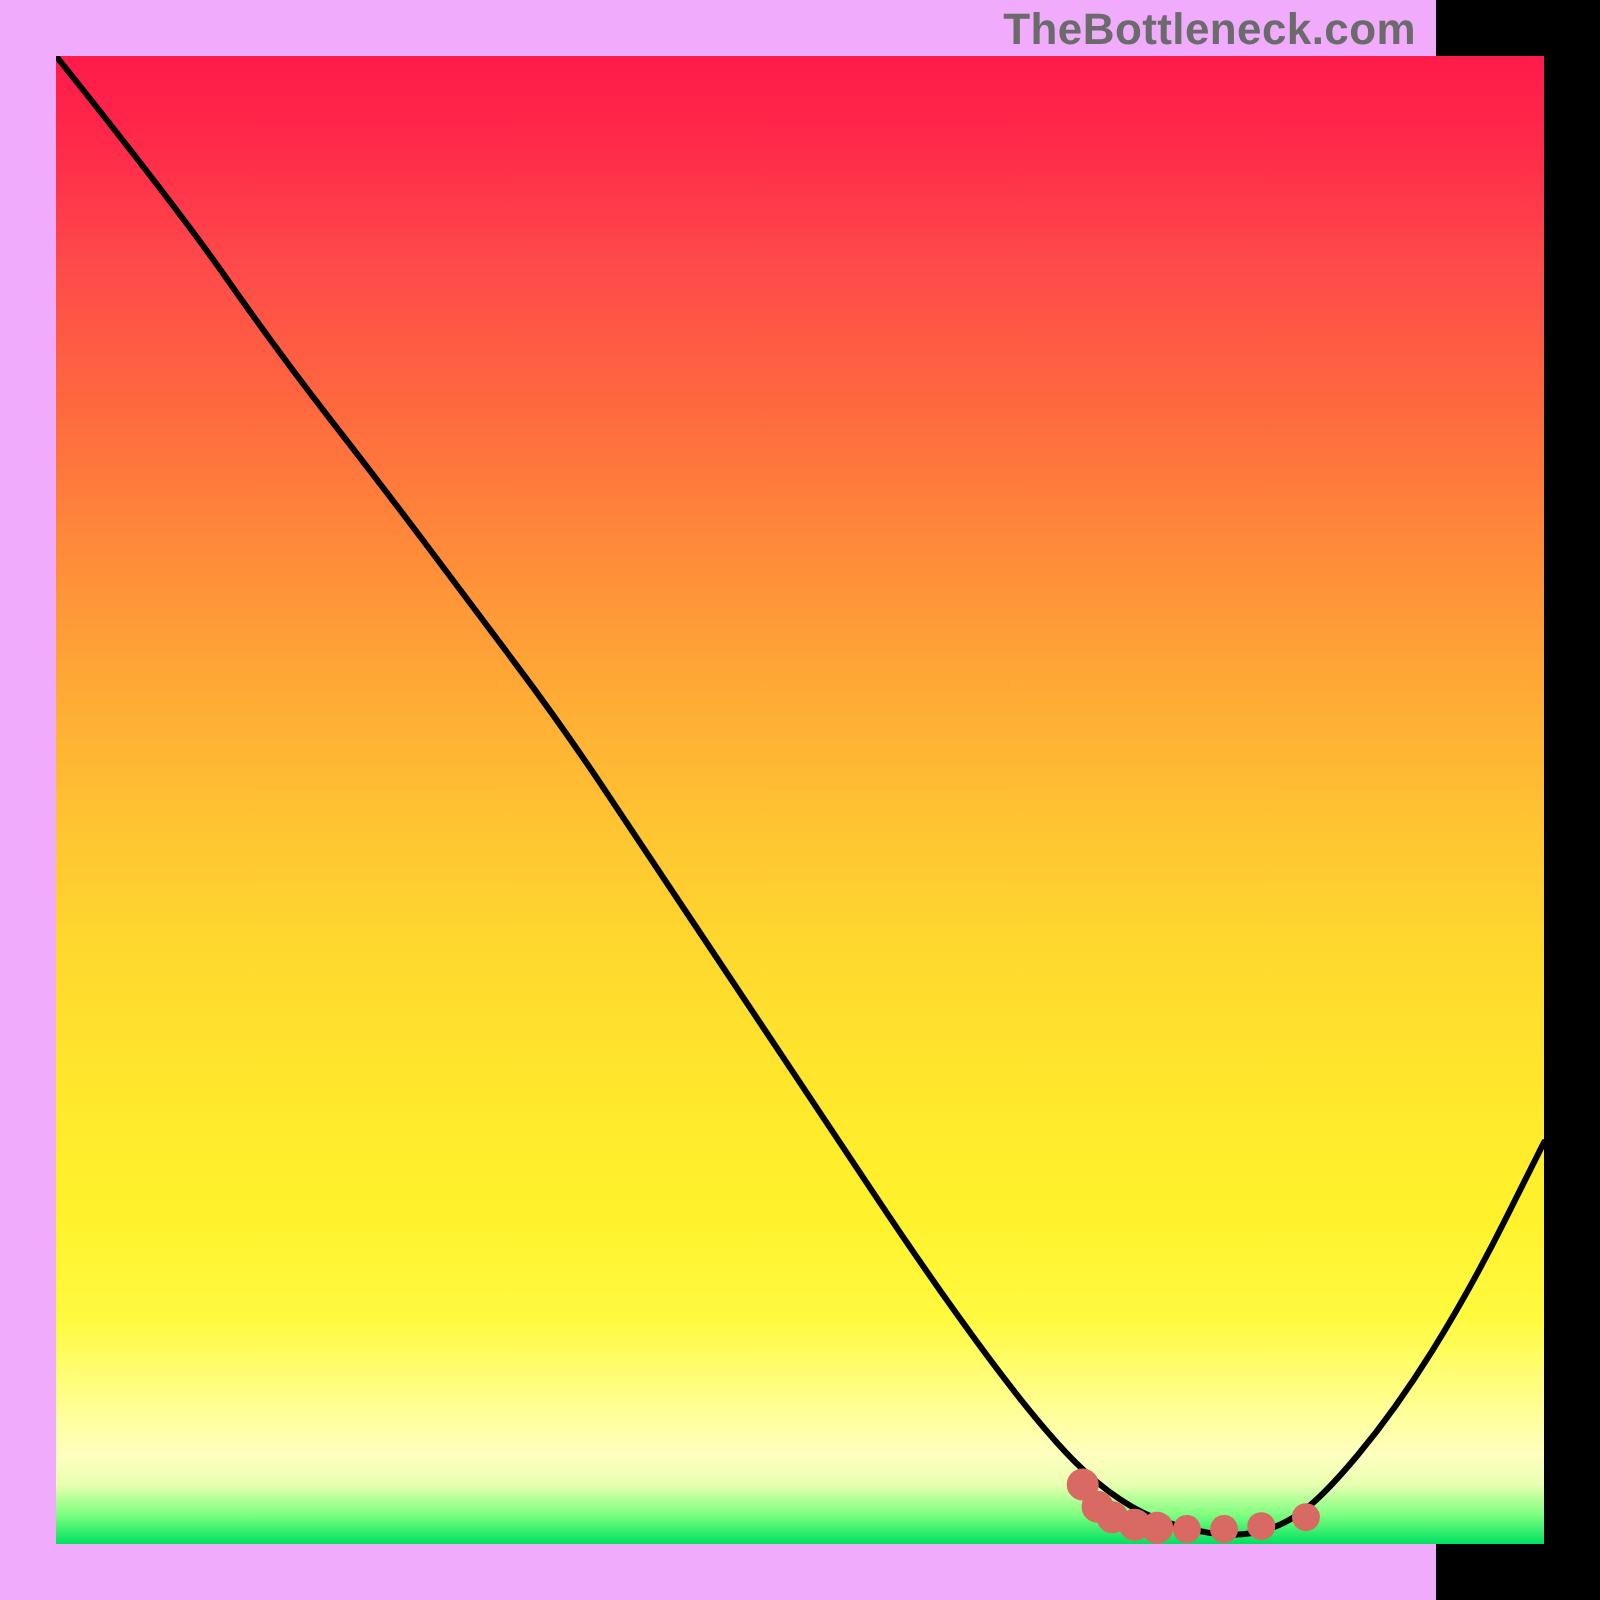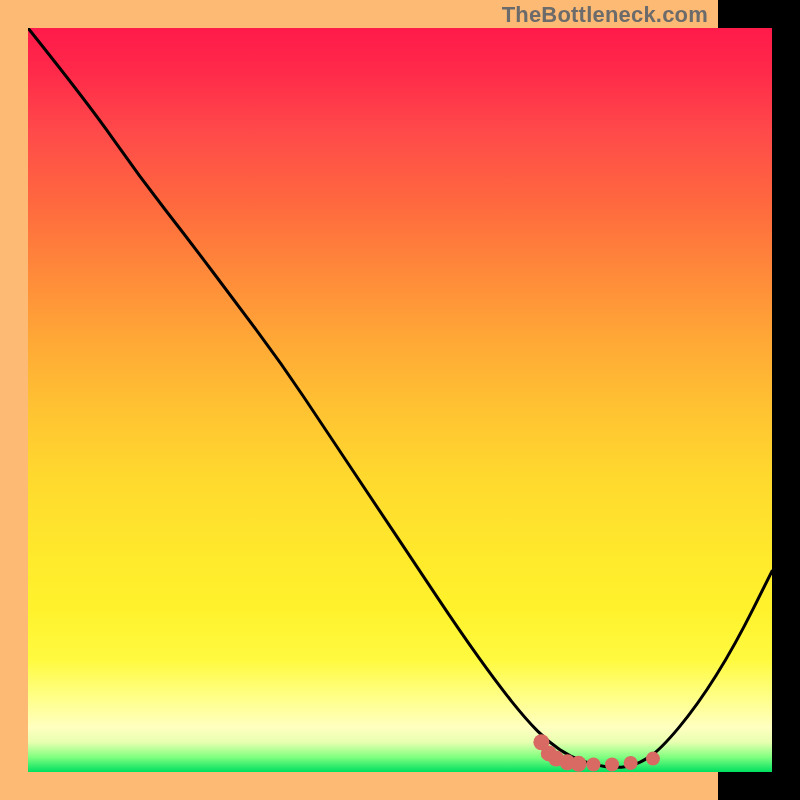--- a/index.html
+++ b/index.html
@@ -9,21 +9,21 @@
     height: 800px;
     background: #000000;
     overflow: hidden;
   }
   .frame {
     position: absolute;
     left: 0;
     top: 0;
     width: 718px;
     height: 800px;
-    background: #fdba74;
+    background: #f0abfc;
   }
   .plot-area {
     position: absolute;
     left: 28px;
     top: 28px;
     width: 744px;
     height: 744px;
     overflow: hidden;
   }
   .gradient-bg {

